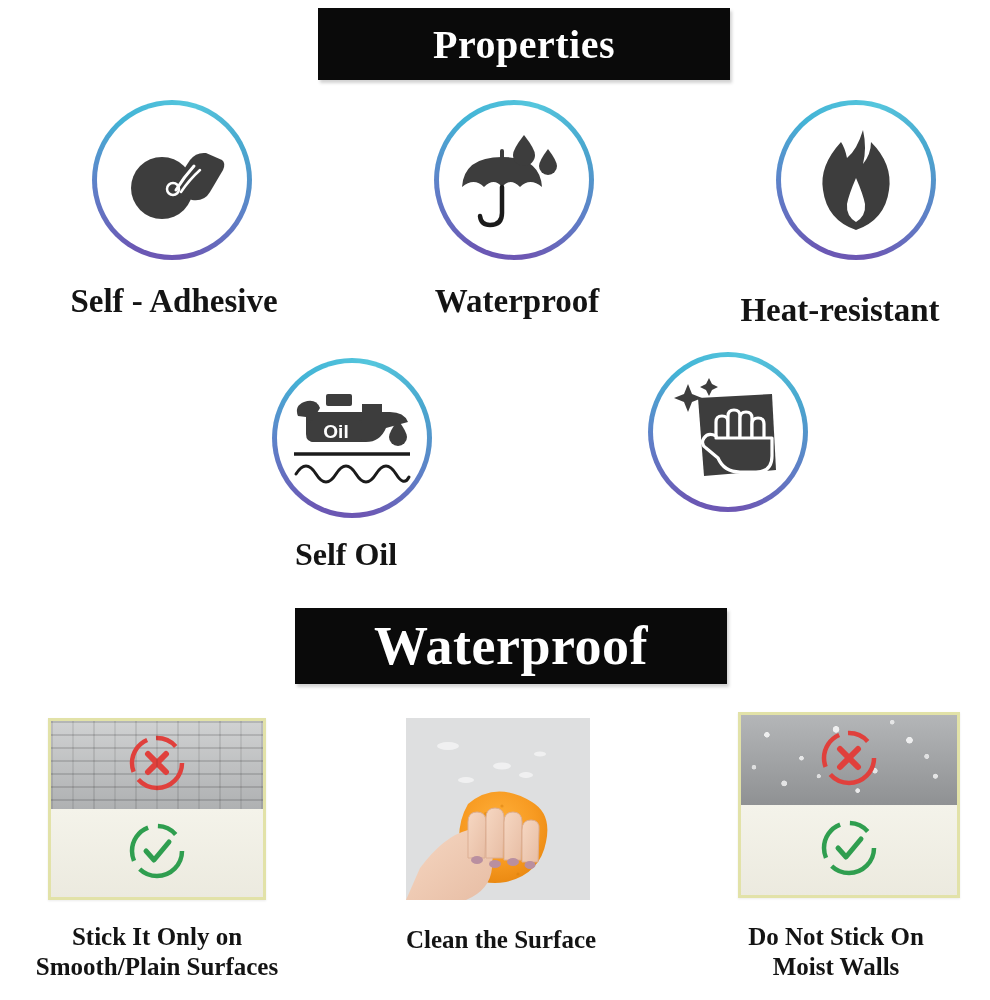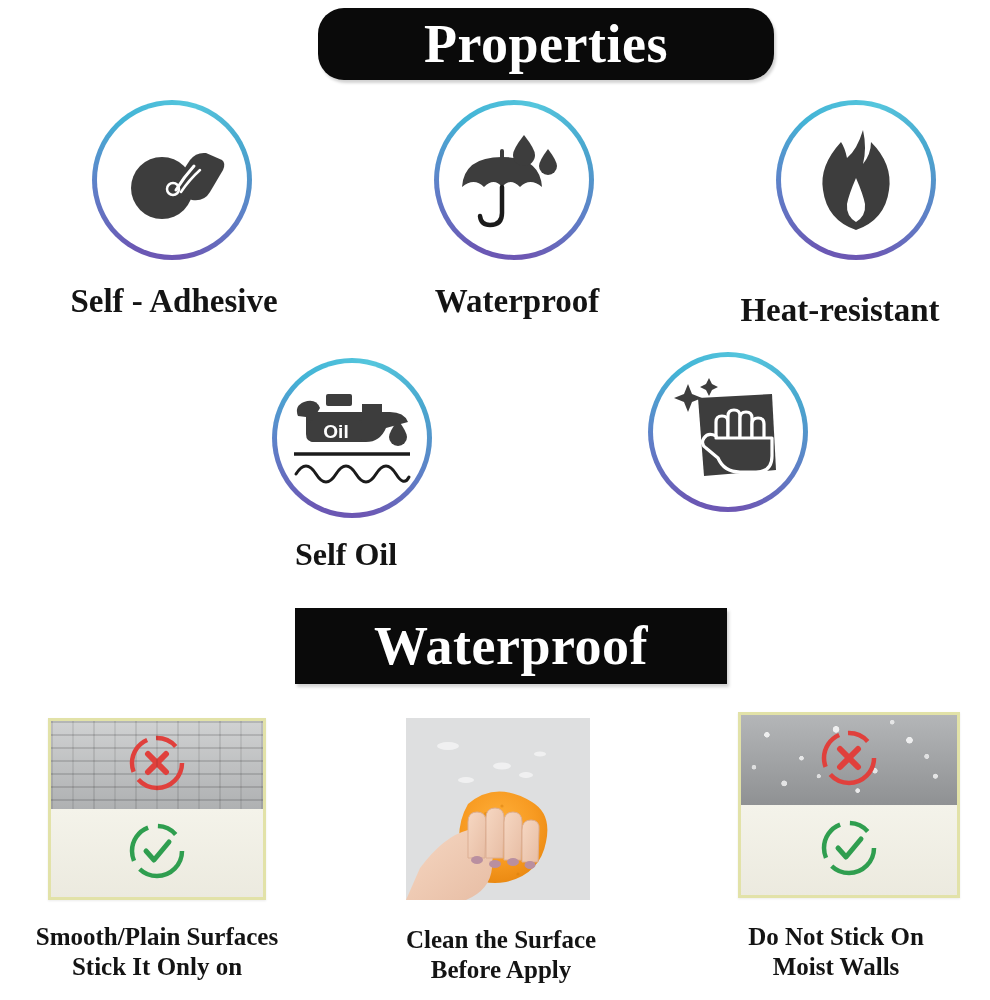--- a/index.html
+++ b/index.html
@@ -15,21 +15,21 @@
   .banner {
     position: absolute;
     background: #0a0a0a;
     color: #ffffff;
     text-align: center;
     font-weight: bold;
     letter-spacing: .5px;
     display: flex; align-items: center; justify-content: center;
     box-shadow: 2px 3px 3px rgba(0,0,0,.18);
   }
-  #banner-properties { left: 318px; top: 8px; width: 456px; height: 72px; font-size: 54px; border-radius: 26px; }
+  #banner-properties { left: 318px; top: 8px; width: 412px; height: 72px; font-size: 40px; }
   #banner-precautions { left: 295px; top: 608px; width: 432px; height: 76px; font-size: 54px; }
 
   
   .badge {
     position: absolute;
     width: 160px; height: 160px;
     border-radius: 50%;
     background: #ffffff;
   }
   .badge .ring {
@@ -328,25 +328,24 @@
           <svg width="62" height="62" viewBox="0 0 62 62">
             <circle cx="31" cy="31" r="25" fill="none" stroke="#2f9e4f" stroke-width="4.5" stroke-dasharray="58 10 40 10 20"></circle>
             <path d="M20 31 L28 40 L43 22" stroke="#2f9e4f" stroke-width="5" fill="none" stroke-linecap="round" stroke-linejoin="round"></path>
           </svg>
         </div>
       </div>
     </div>
   </div>
 
   <div class="caption" id="caption-1">
+    <div>Stick It Only on</div>
     <div>Smooth/Plain Surfaces</div>
-    <div>Stick It Only on</div>
   </div>
   <div class="caption" id="caption-2">
     <div>Clean the Surface</div>
-    <div>Before Apply</div>
   </div>
   <div class="caption" id="caption-3">
     <div>Do Not Stick On</div>
     <div>Moist Walls</div>
   </div>
 
 </div>
 
 </body></html>

